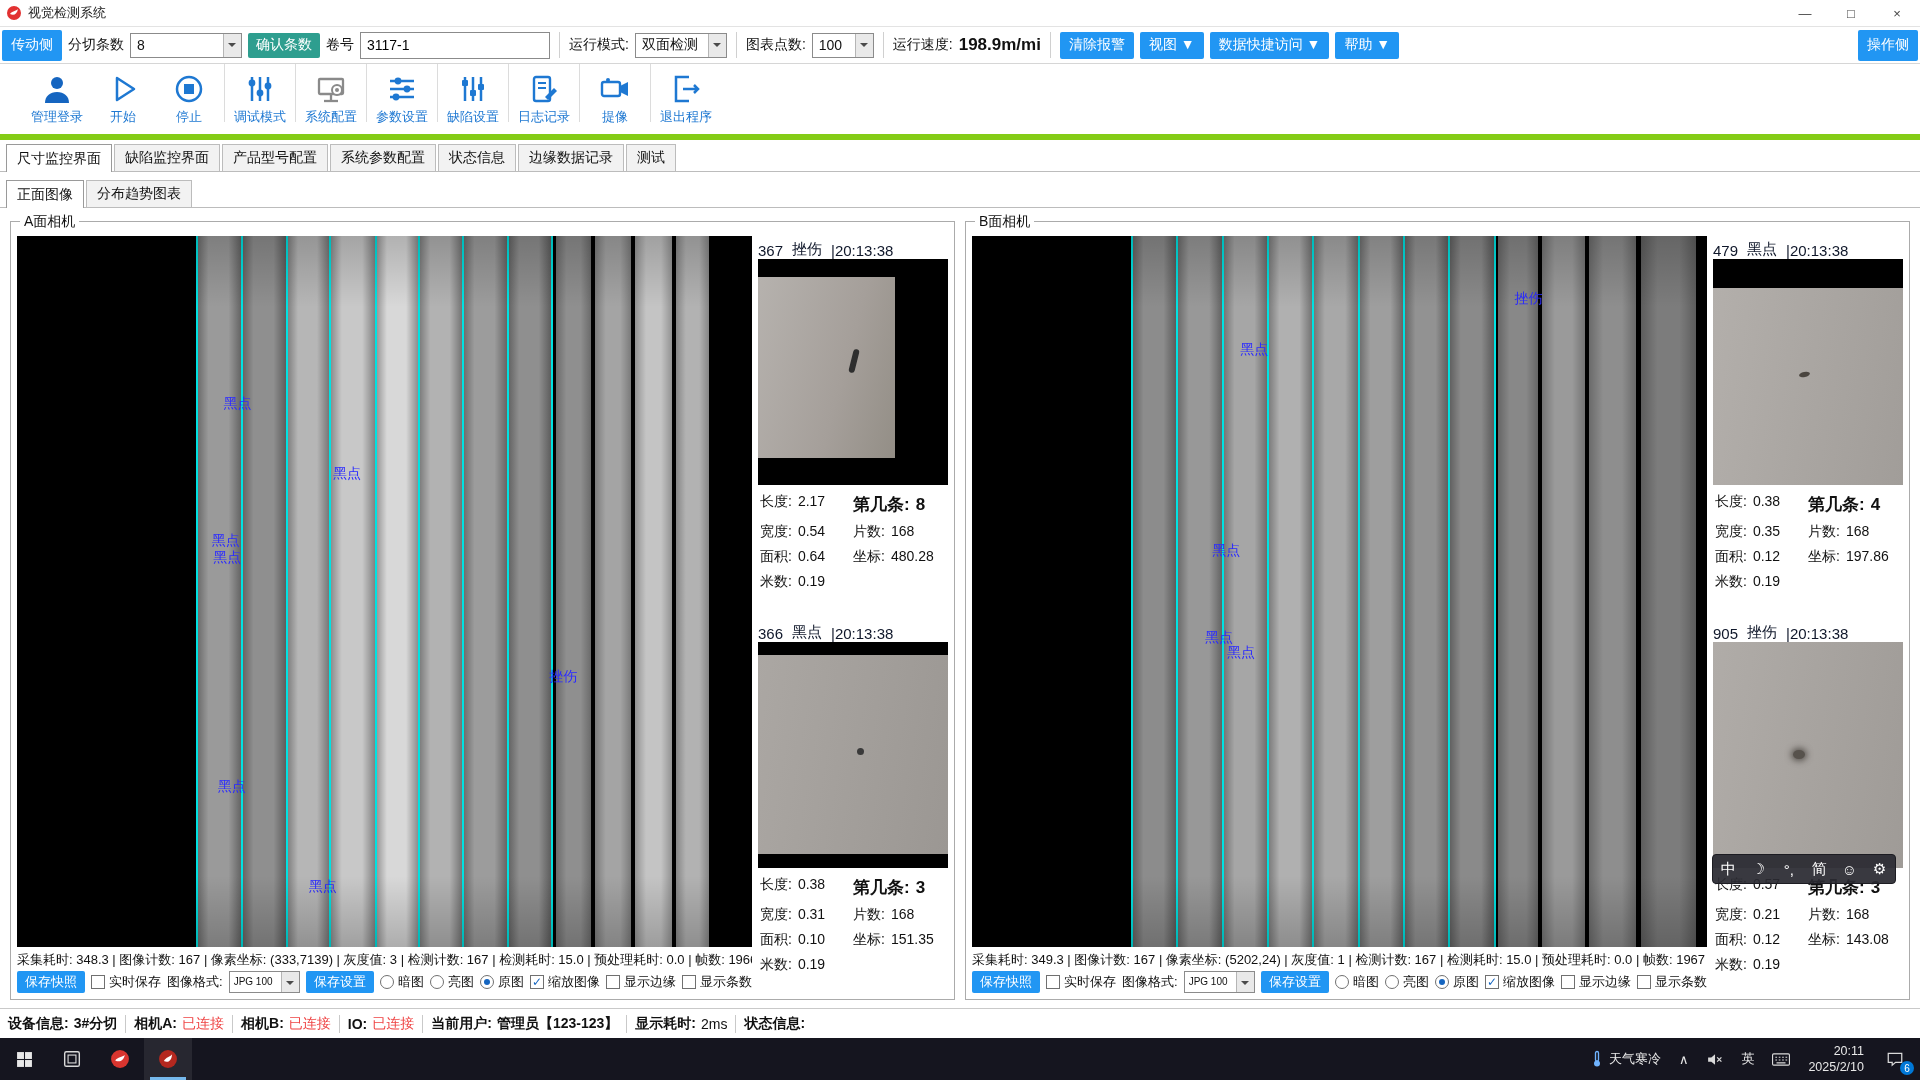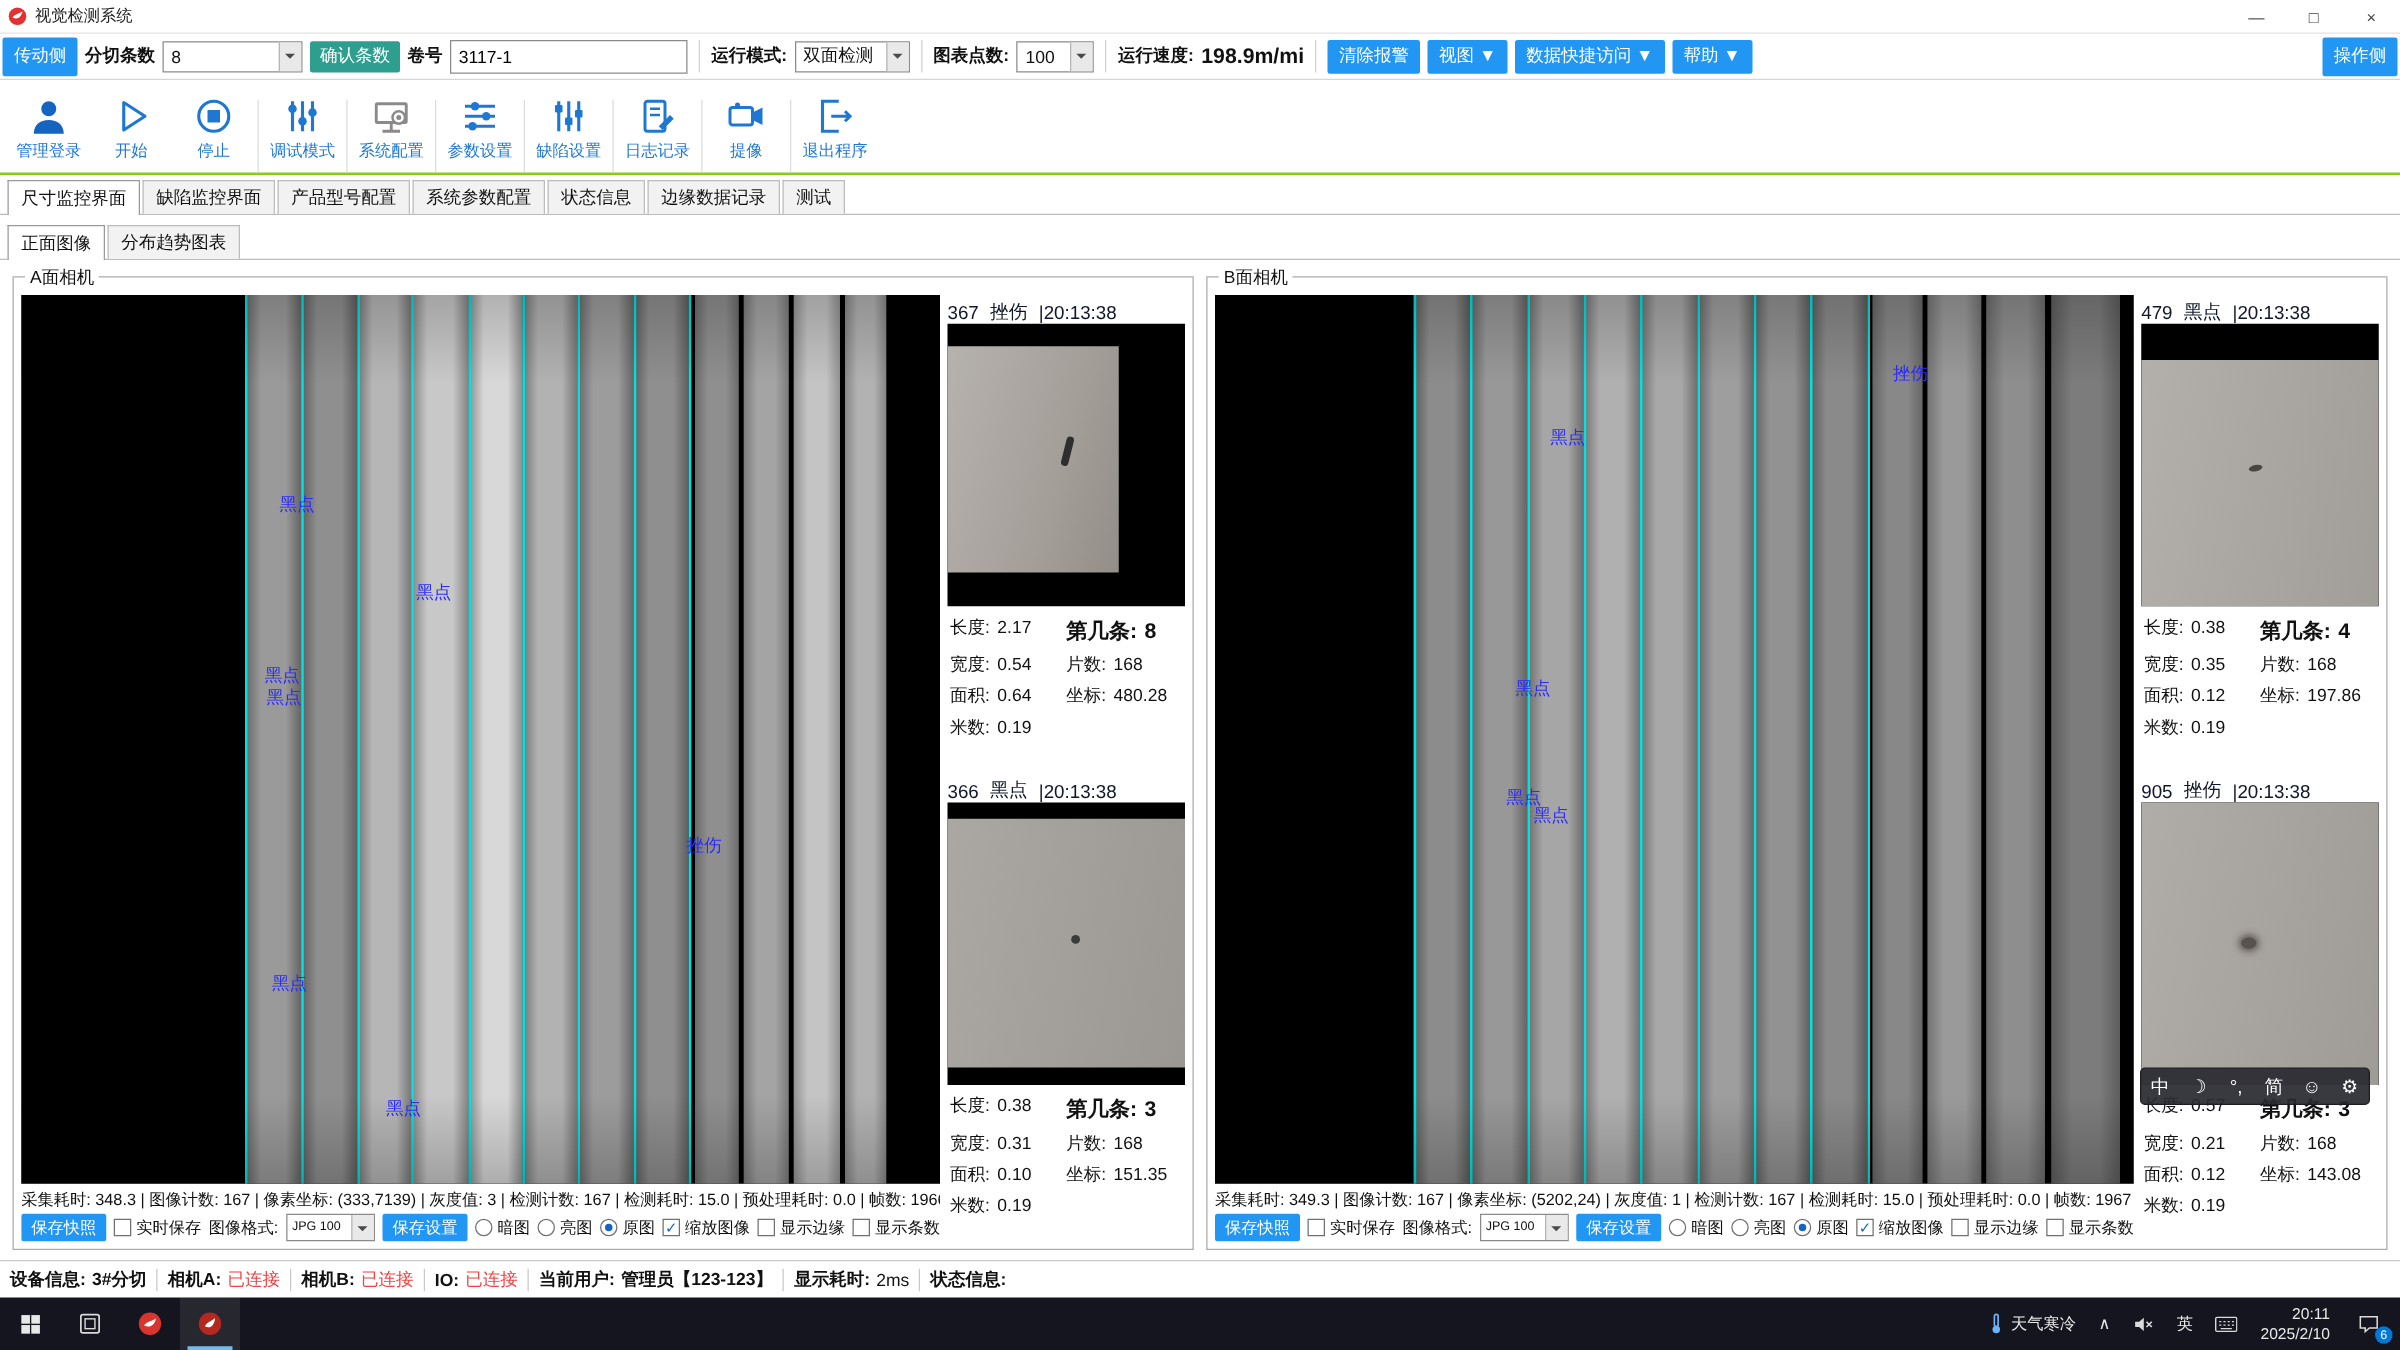--- a/index.html
+++ b/index.html
@@ -11,32 +11,32 @@
   .titlebar { height:26px; display:flex; align-items:center; background:#fff; padding-left:6px; flex:0 0 auto; }
   .app-icon { width:16px; height:16px; margin-right:6px; }
   .titlebar .title { font-size:13px; color:#222; flex:1; }
   .win-btn { width:46px; height:26px; display:flex; align-items:center; justify-content:center; font-size:13px; color:#444; cursor:default; }
 
   
   .toolbar1 { height:38px; display:flex; align-items:center; gap:6px; padding:0 2px; border-top:1px solid #e3e3e3; border-bottom:1px solid #d6d6d6; flex:0 0 auto; }
   .btn-blue { background:#2196f3; color:#fff; border:none; border-radius:2px; height:27px; padding:0 9px; font-size:14px; font-family:inherit; cursor:pointer; white-space:nowrap; }
   .btn-teal { background:#2e9e8f; color:#fff; border:none; border-radius:2px; height:25px; padding:0 8px; font-size:14px; font-family:inherit; cursor:pointer; white-space:nowrap; }
   .side-btn { height:31px; }
-  .tb-label { font-weight:bold; white-space:nowrap; }
+  .tb-label { font-weight:normal; white-space:nowrap; }
   .combo { display:inline-flex; align-items:stretch; border:1px solid #8b8b8b; background:#fff; height:25px; }
   .combo-val { display:flex; align-items:center; padding:0 6px; font-size:14px; flex:1; min-width:0; white-space:nowrap; }
   .combo-btn { width:18px; background:#e9e9e9; border-left:1px solid #b5b5b5; position:relative; }
   .combo-btn::after { content:""; position:absolute; left:4px; top:9px; border:4px solid transparent; border-top-color:#4a4a4a; }
   .text-input { height:27px; border:1px solid #8b8b8b; padding:0 6px; font-size:14px; font-family:inherit; }
   .vsep { width:1px; height:26px; background:#d0d0d0; margin:0 3px; flex:0 0 auto; }
   .speed-val { font-size:17px; font-weight:bold; white-space:nowrap; }
   .tb-spacer { flex:1; }
 
   
-  .icon-toolbar { height:76px; display:flex; align-items:flex-end; padding-left:6px; border-bottom:2px solid #84cc16; flex:0 0 auto; }
+  .icon-toolbar { height:76px; display:flex; align-items:flex-start; padding-left:24px; border-bottom:6px solid #84cc16; flex:0 0 auto; }
   .tool-item { width:66px; height:70px; display:flex; flex-direction:column; align-items:center; justify-content:center; gap:3px; cursor:pointer; }
   .tool-item svg { width:32px; height:32px; }
   .tool-label { font-size:13px; color:#1e78d2; white-space:nowrap; }
   .tool-sep { width:1px; height:58px; background:#dcdcdc; margin:0 2px; }
 
   
   .tabs-main { height:32px; padding:4px 0 0 6px; display:flex; align-items:flex-end; border-bottom:1px solid #bcbcbc; flex:0 0 auto; }
   .tabs-sub  { height:36px; padding:8px 0 0 6px; display:flex; align-items:flex-end; border-bottom:1px solid #bcbcbc; flex:0 0 auto; }
   .tab { padding:4px 10px; font-size:14px; border:1px solid #bcbcbc; border-bottom:none; background:#f2f2f2; margin-right:2px; cursor:pointer; white-space:nowrap; }
   .tab.active { background:#fff; position:relative; top:1px; padding-top:5px; border-color:#9a9a9a; }

